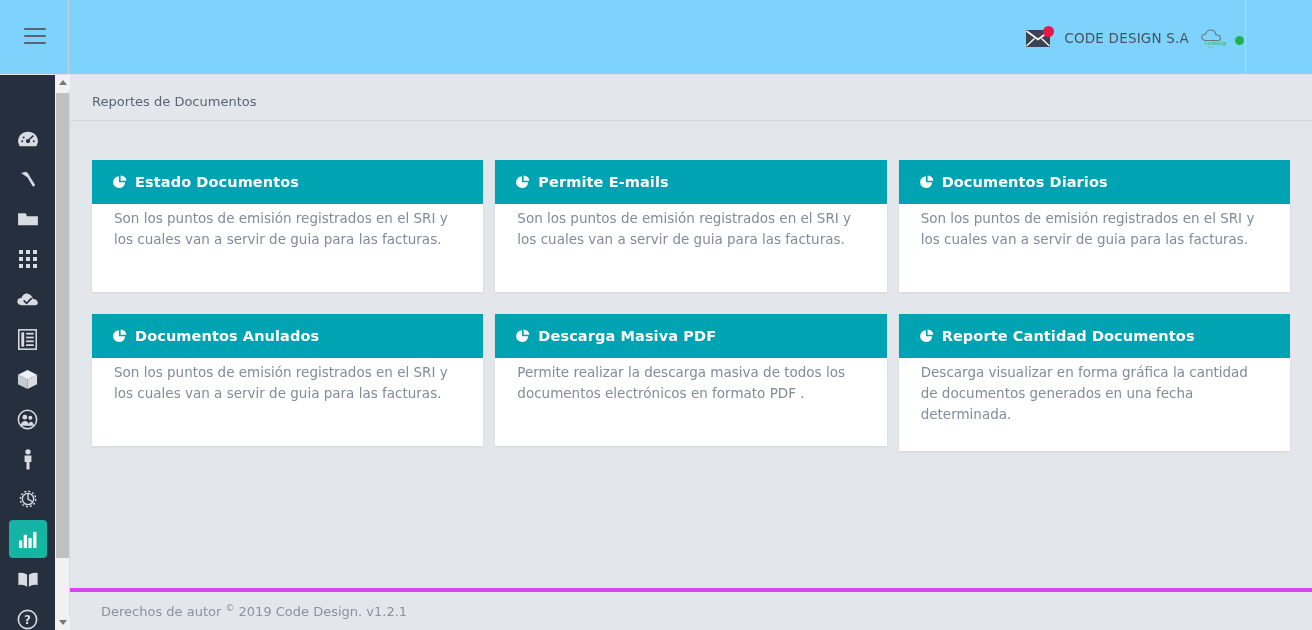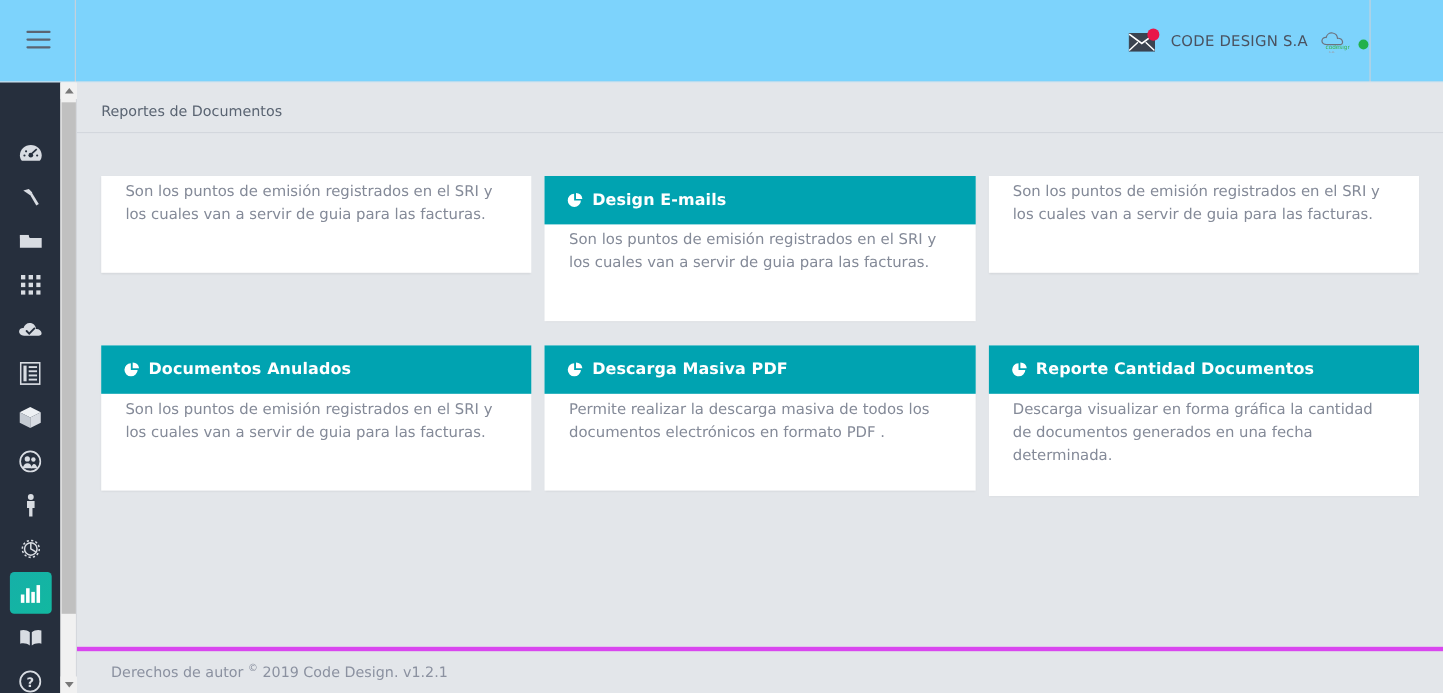--- a/index.html
+++ b/index.html
@@ -395,43 +395,57 @@
 
     <div class="breadcrumb-bar">
       <span class="crumb">Reportes de Documentos</span>
     </div>
     <div class="breadcrumb-sep"></div>
 
     <div class="cards">
 
       <div class="card-col">
         <div class="card">
+          <div class="card-head">
+            <svg class="pie-icon" width="15" height="15" viewBox="0 0 16 16">
+              <path d="M7.4 1.2 A6.4 6.4 0 1 0 14 7.8 L7.4 7.8 Z" fill="#ffffff"></path>
+              <path d="M9.2 0.6 A6.6 6.6 0 0 1 15.4 6.2 L9.2 6.2 Z" fill="#ffffff"></path>
+            </svg>
+            <span class="title">Estado Documentos</span>
+          </div>
           <div class="card-body">
             <div class="desc">Son los puntos de emisión registrados en el SRI y los cuales van a servir de guia para las facturas.</div>
           </div>
         </div>
       </div>
 
       <div class="card-col">
         <div class="card">
           <div class="card-head">
             <svg class="pie-icon" width="15" height="15" viewBox="0 0 16 16">
               <path d="M7.4 1.2 A6.4 6.4 0 1 0 14 7.8 L7.4 7.8 Z" fill="#ffffff"></path>
               <path d="M9.2 0.6 A6.6 6.6 0 0 1 15.4 6.2 L9.2 6.2 Z" fill="#ffffff"></path>
             </svg>
-            <span class="title">Design E-mails</span>
+            <span class="title">Permite E-mails</span>
           </div>
           <div class="card-body">
             <div class="desc">Son los puntos de emisión registrados en el SRI y los cuales van a servir de guia para las facturas.</div>
           </div>
         </div>
       </div>
 
       <div class="card-col">
         <div class="card">
+          <div class="card-head">
+            <svg class="pie-icon" width="15" height="15" viewBox="0 0 16 16">
+              <path d="M7.4 1.2 A6.4 6.4 0 1 0 14 7.8 L7.4 7.8 Z" fill="#ffffff"></path>
+              <path d="M9.2 0.6 A6.6 6.6 0 0 1 15.4 6.2 L9.2 6.2 Z" fill="#ffffff"></path>
+            </svg>
+            <span class="title">Documentos Diarios</span>
+          </div>
           <div class="card-body">
             <div class="desc">Son los puntos de emisión registrados en el SRI y los cuales van a servir de guia para las facturas.</div>
           </div>
         </div>
       </div>
 
       <div class="card-col">
         <div class="card">
           <div class="card-head">
             <svg class="pie-icon" width="15" height="15" viewBox="0 0 16 16">

